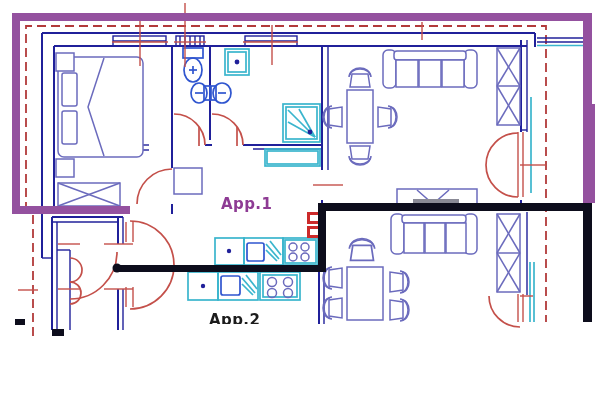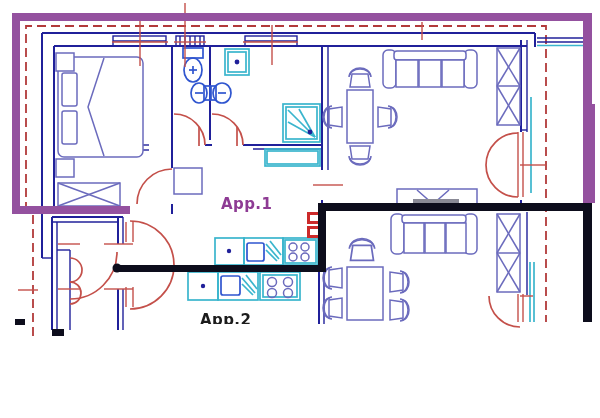--- a/index.html
+++ b/index.html
@@ -16,21 +16,21 @@
   .s-red{stroke:var(--door_red);stroke-width:1.7;fill:none}
   .s-redthin{stroke:var(--door_red);stroke-width:1.4;fill:none}
   .f-navy{fill:var(--wall_navy);stroke:none}
   .f-black{fill:var(--demolition_black);stroke:none}
   .f-purple{fill:var(--boundary_purple);stroke:none}
   .f-panel{fill:var(--panel_red);stroke:none}
   .f-gray{fill:var(--tv_gray);stroke:none}
   .dash{stroke:var(--dashed_red);stroke-width:1.8;fill:none;stroke-dasharray:9 5}
   .plan-label{position:absolute;font-weight:bold;font-size:15px;letter-spacing:.4px;}
   #label-app1{left:221px;top:176px;color:var(--label1_purple);margin-top:19px;}
-  #label-app2-clip{left:200px;top:311px;height:13px;overflow:hidden;color:var(--label2_black);}
+  #label-app2-clip{left:209px;top:311px;height:13px;overflow:hidden;color:var(--label2_black);}
 </style>
 </head>
 <body>
 
 <div id="canvas">
 <svg id="plan-svg" width="600" height="418" viewBox="0 0 600 418">
 
   <defs>
     <g id="chair-g">
       <path class="s-furn" d="M-8,-4 L8,-4 L10,9 L-10,9 Z"></path>

